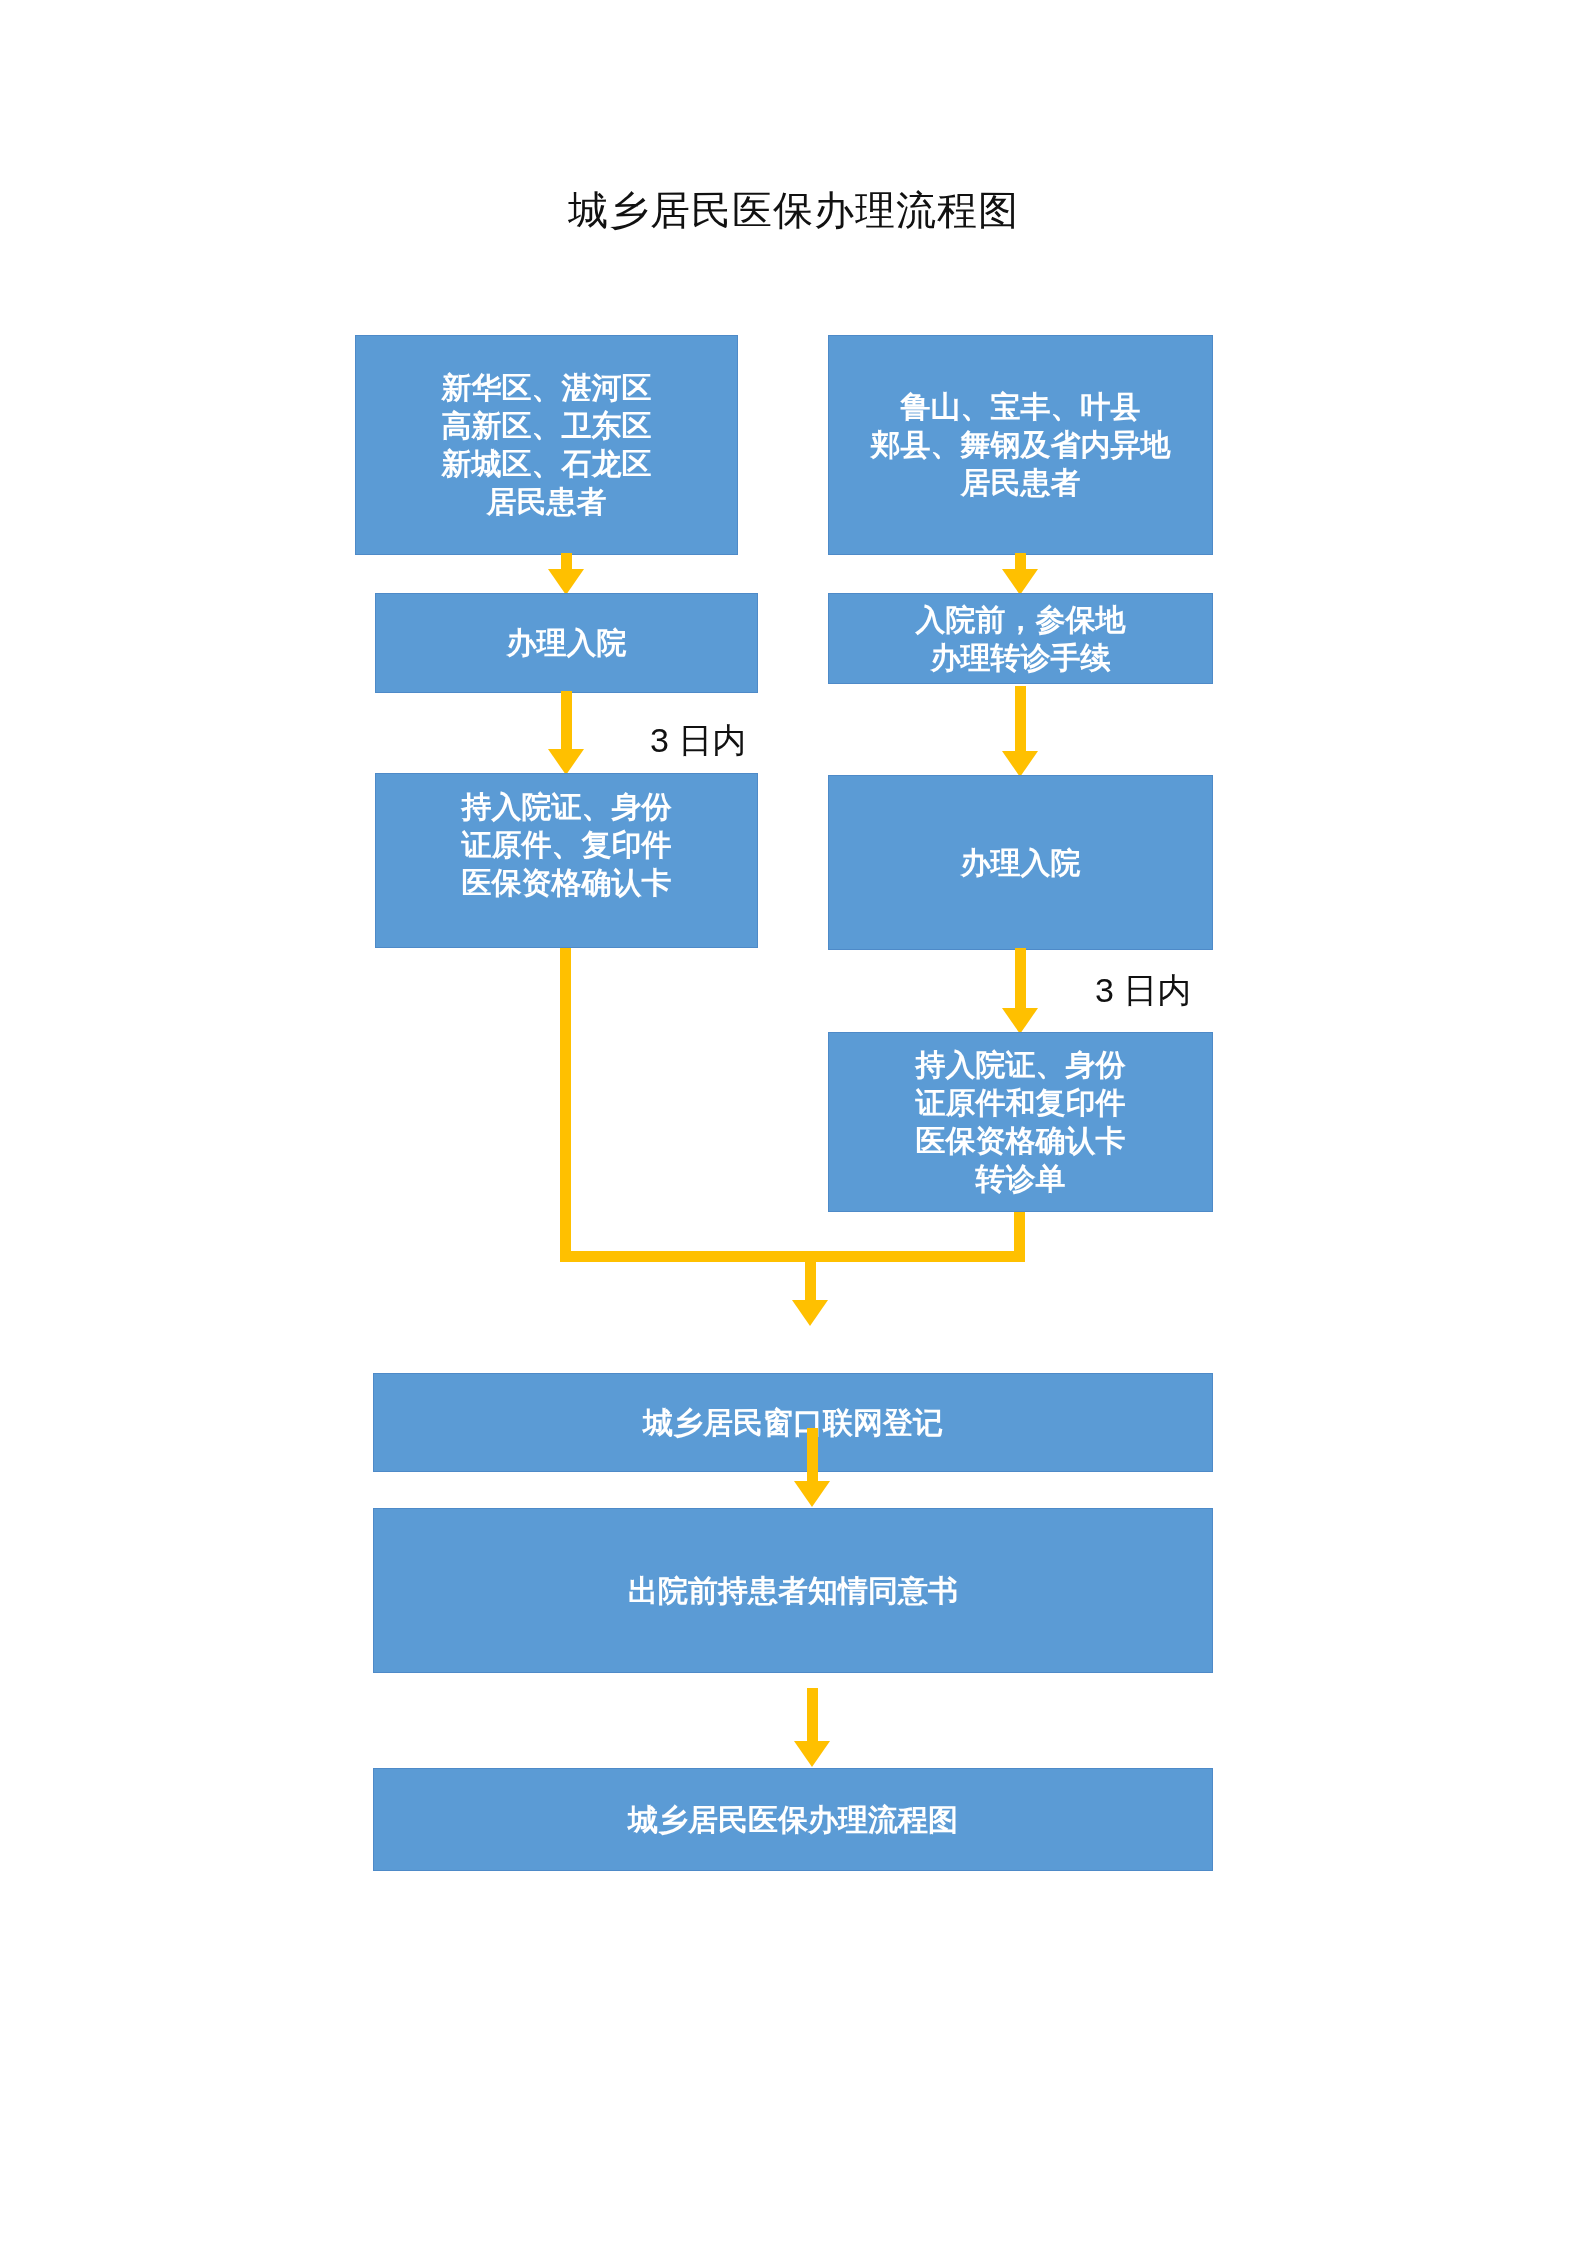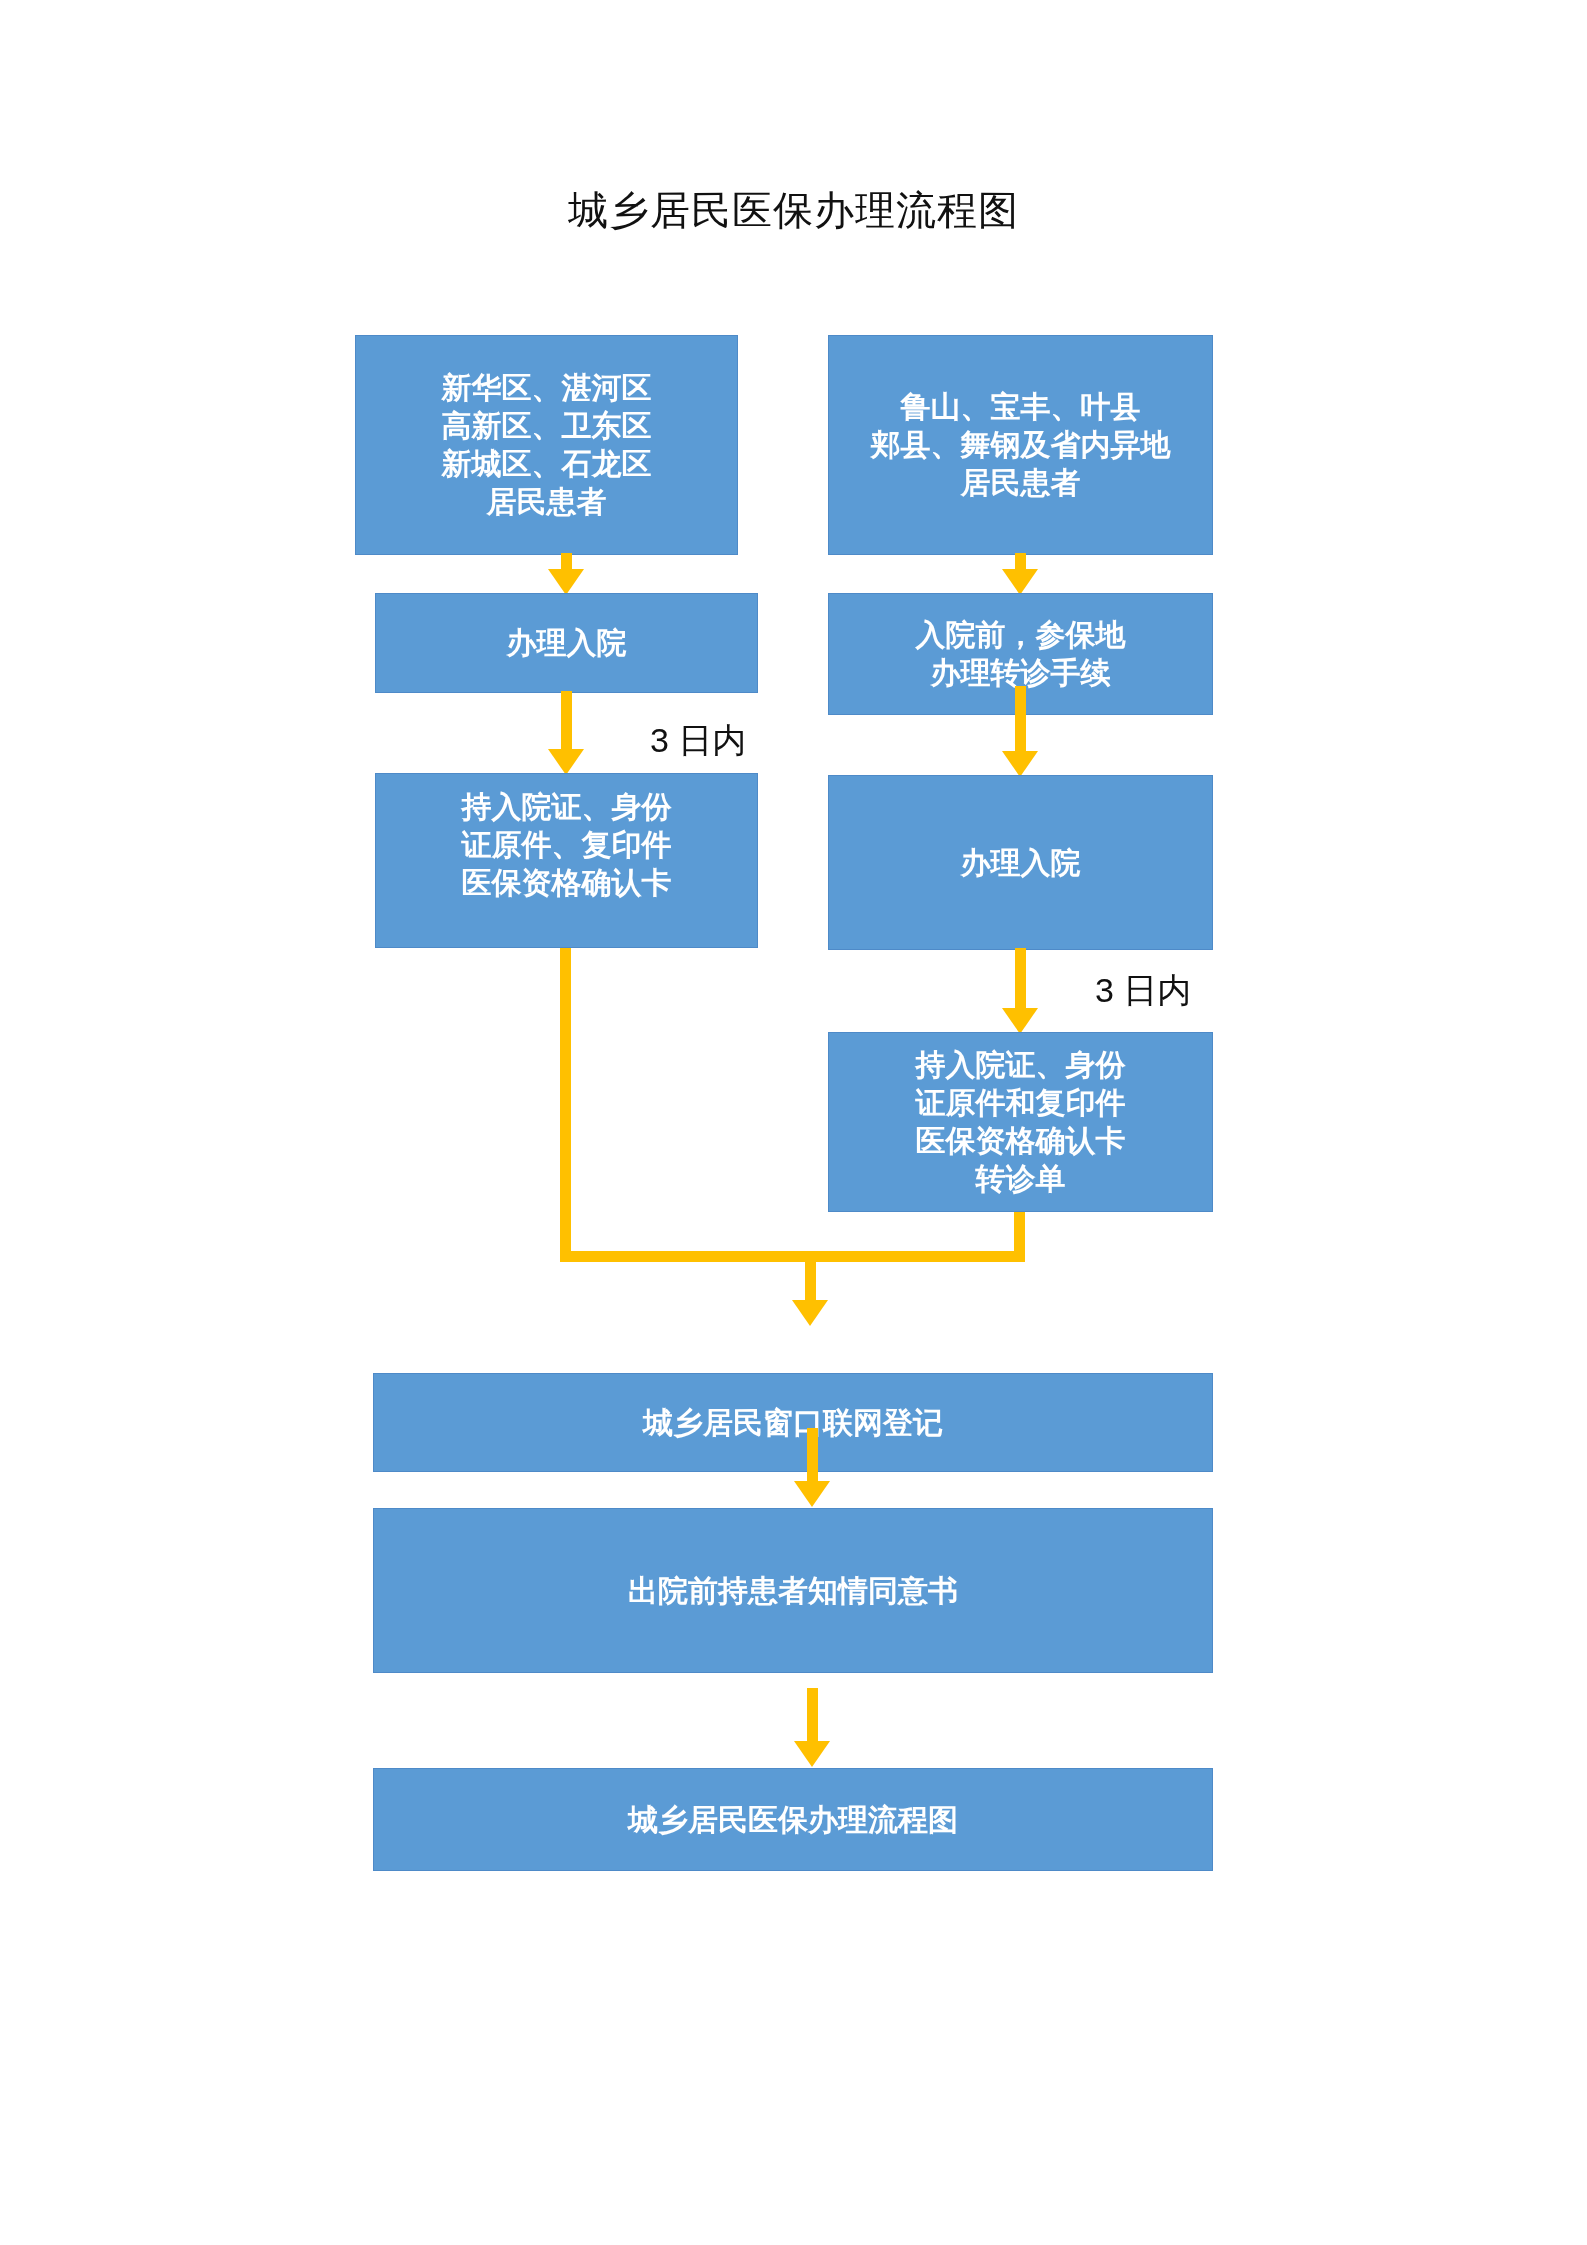--- a/index.html
+++ b/index.html
@@ -98,21 +98,21 @@
     <span>鲁山、宝丰、叶县</span>
     <span>郏县、舞钢及省内异地</span>
     <span>居民患者</span>
   </div>
 
   <div class="varrow" style="left:1002px;top:553px;height:42px;">
     <div class="shaft"></div>
     <div class="head"></div>
   </div>
 
-  <div class="node" style="left:828px;top:593px;width:385px;height:122px;">
+  <div class="node" style="left:828px;top:593px;width:385px;height:91px;">
     <span>入院前，参保地</span>
     <span>办理转诊手续</span>
   </div>
 
   <div class="varrow" style="left:1002px;top:686px;height:91px;">
     <div class="shaft"></div>
     <div class="head"></div>
   </div>
 
   <div class="node" style="left:828px;top:775px;width:385px;height:175px;">

